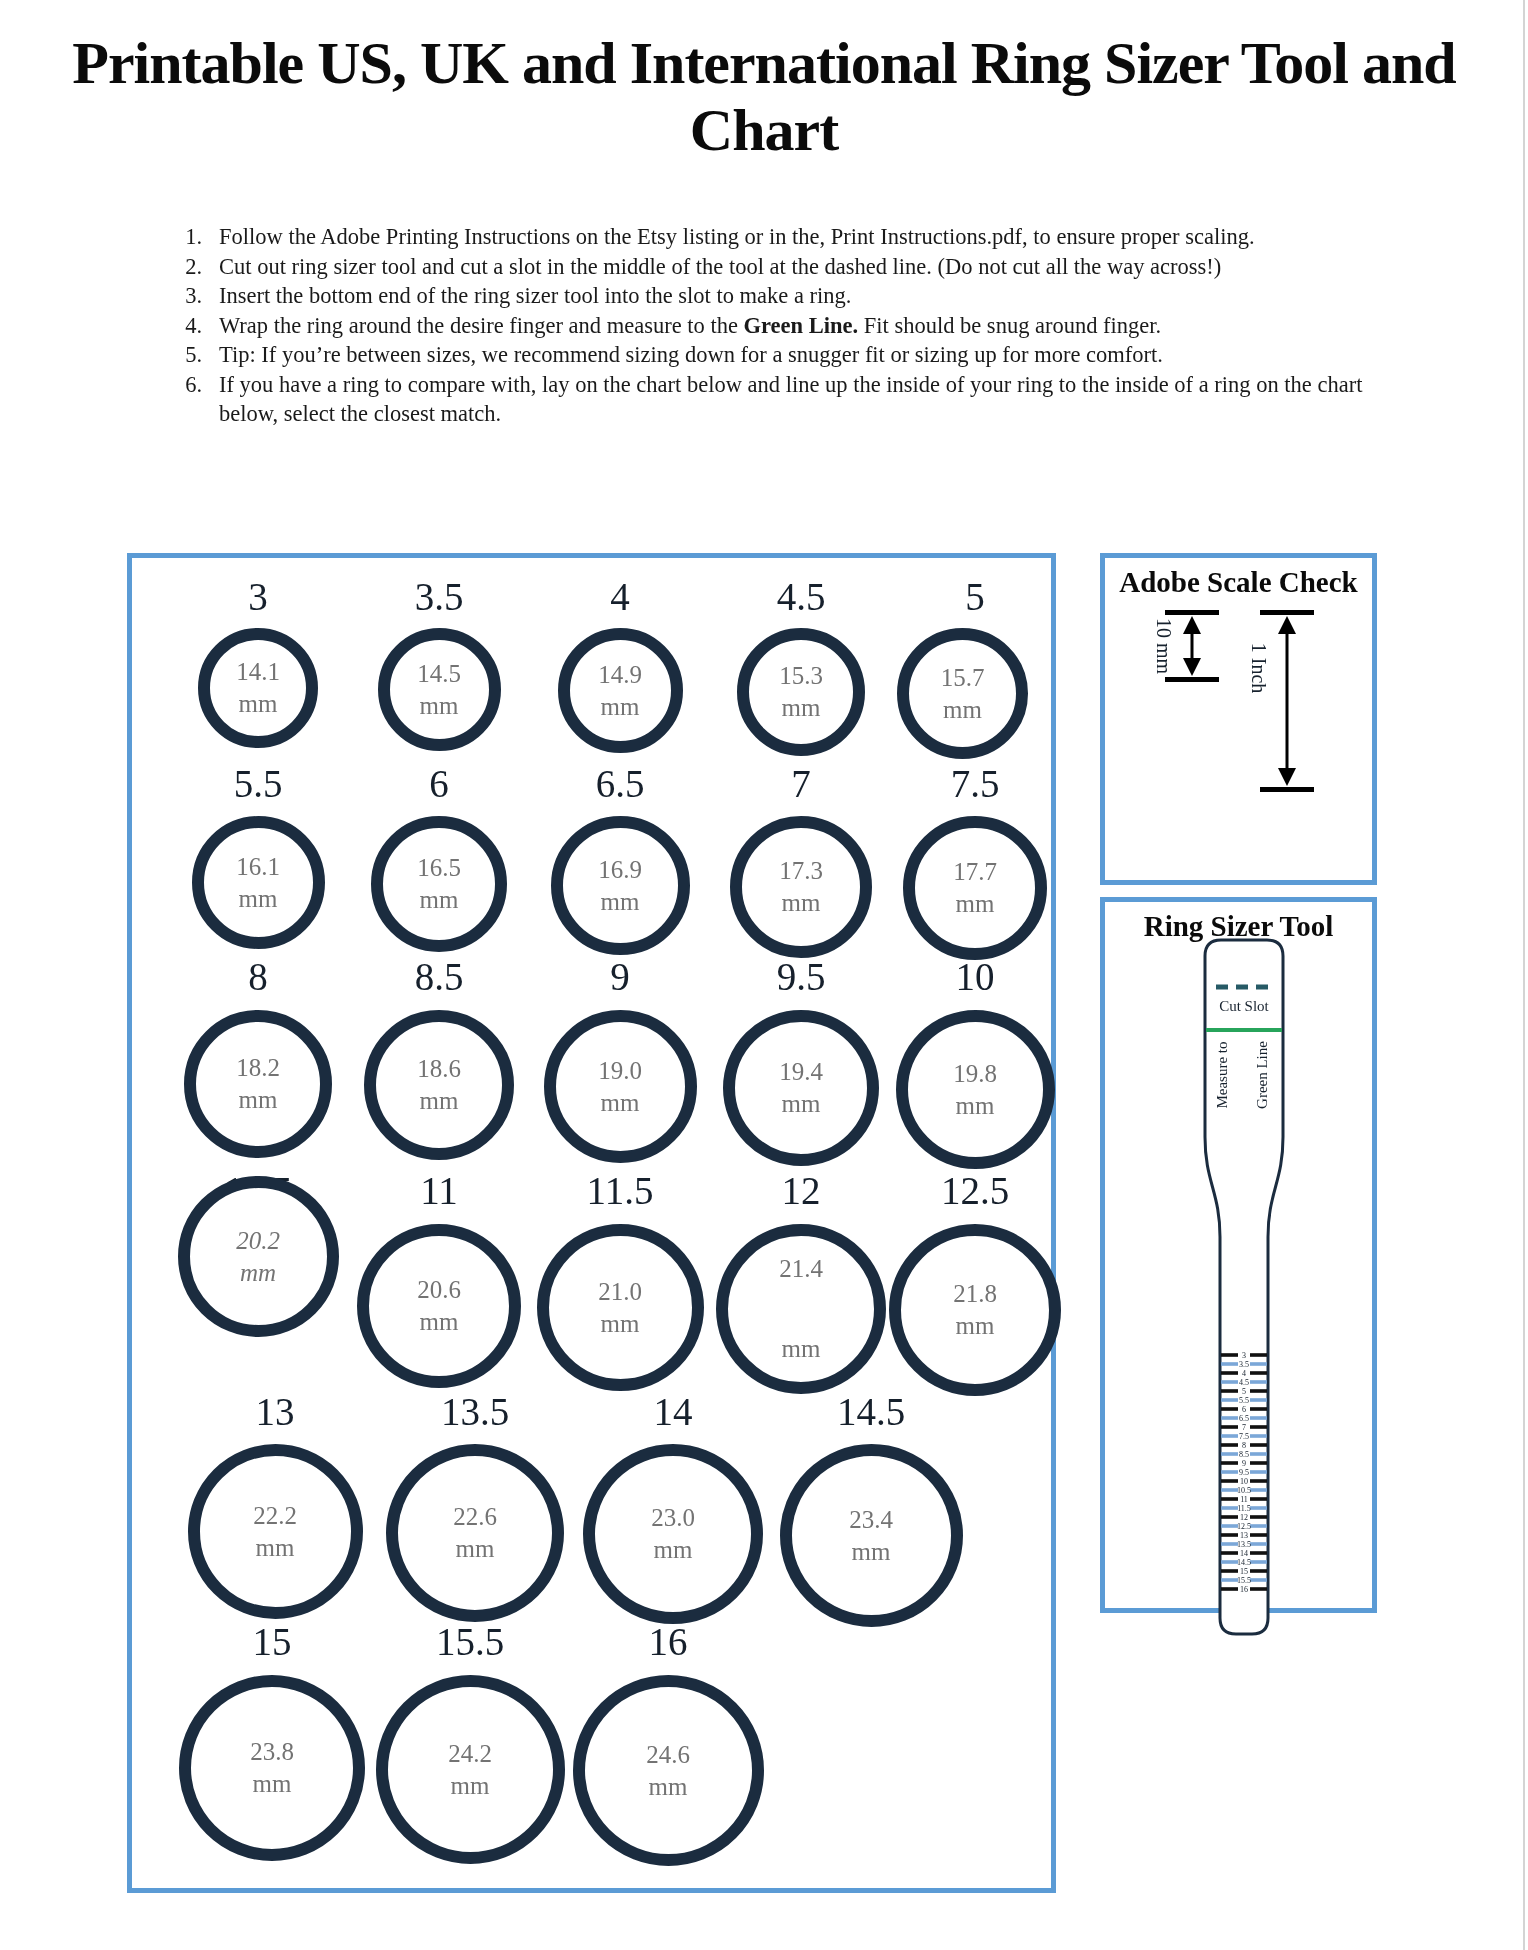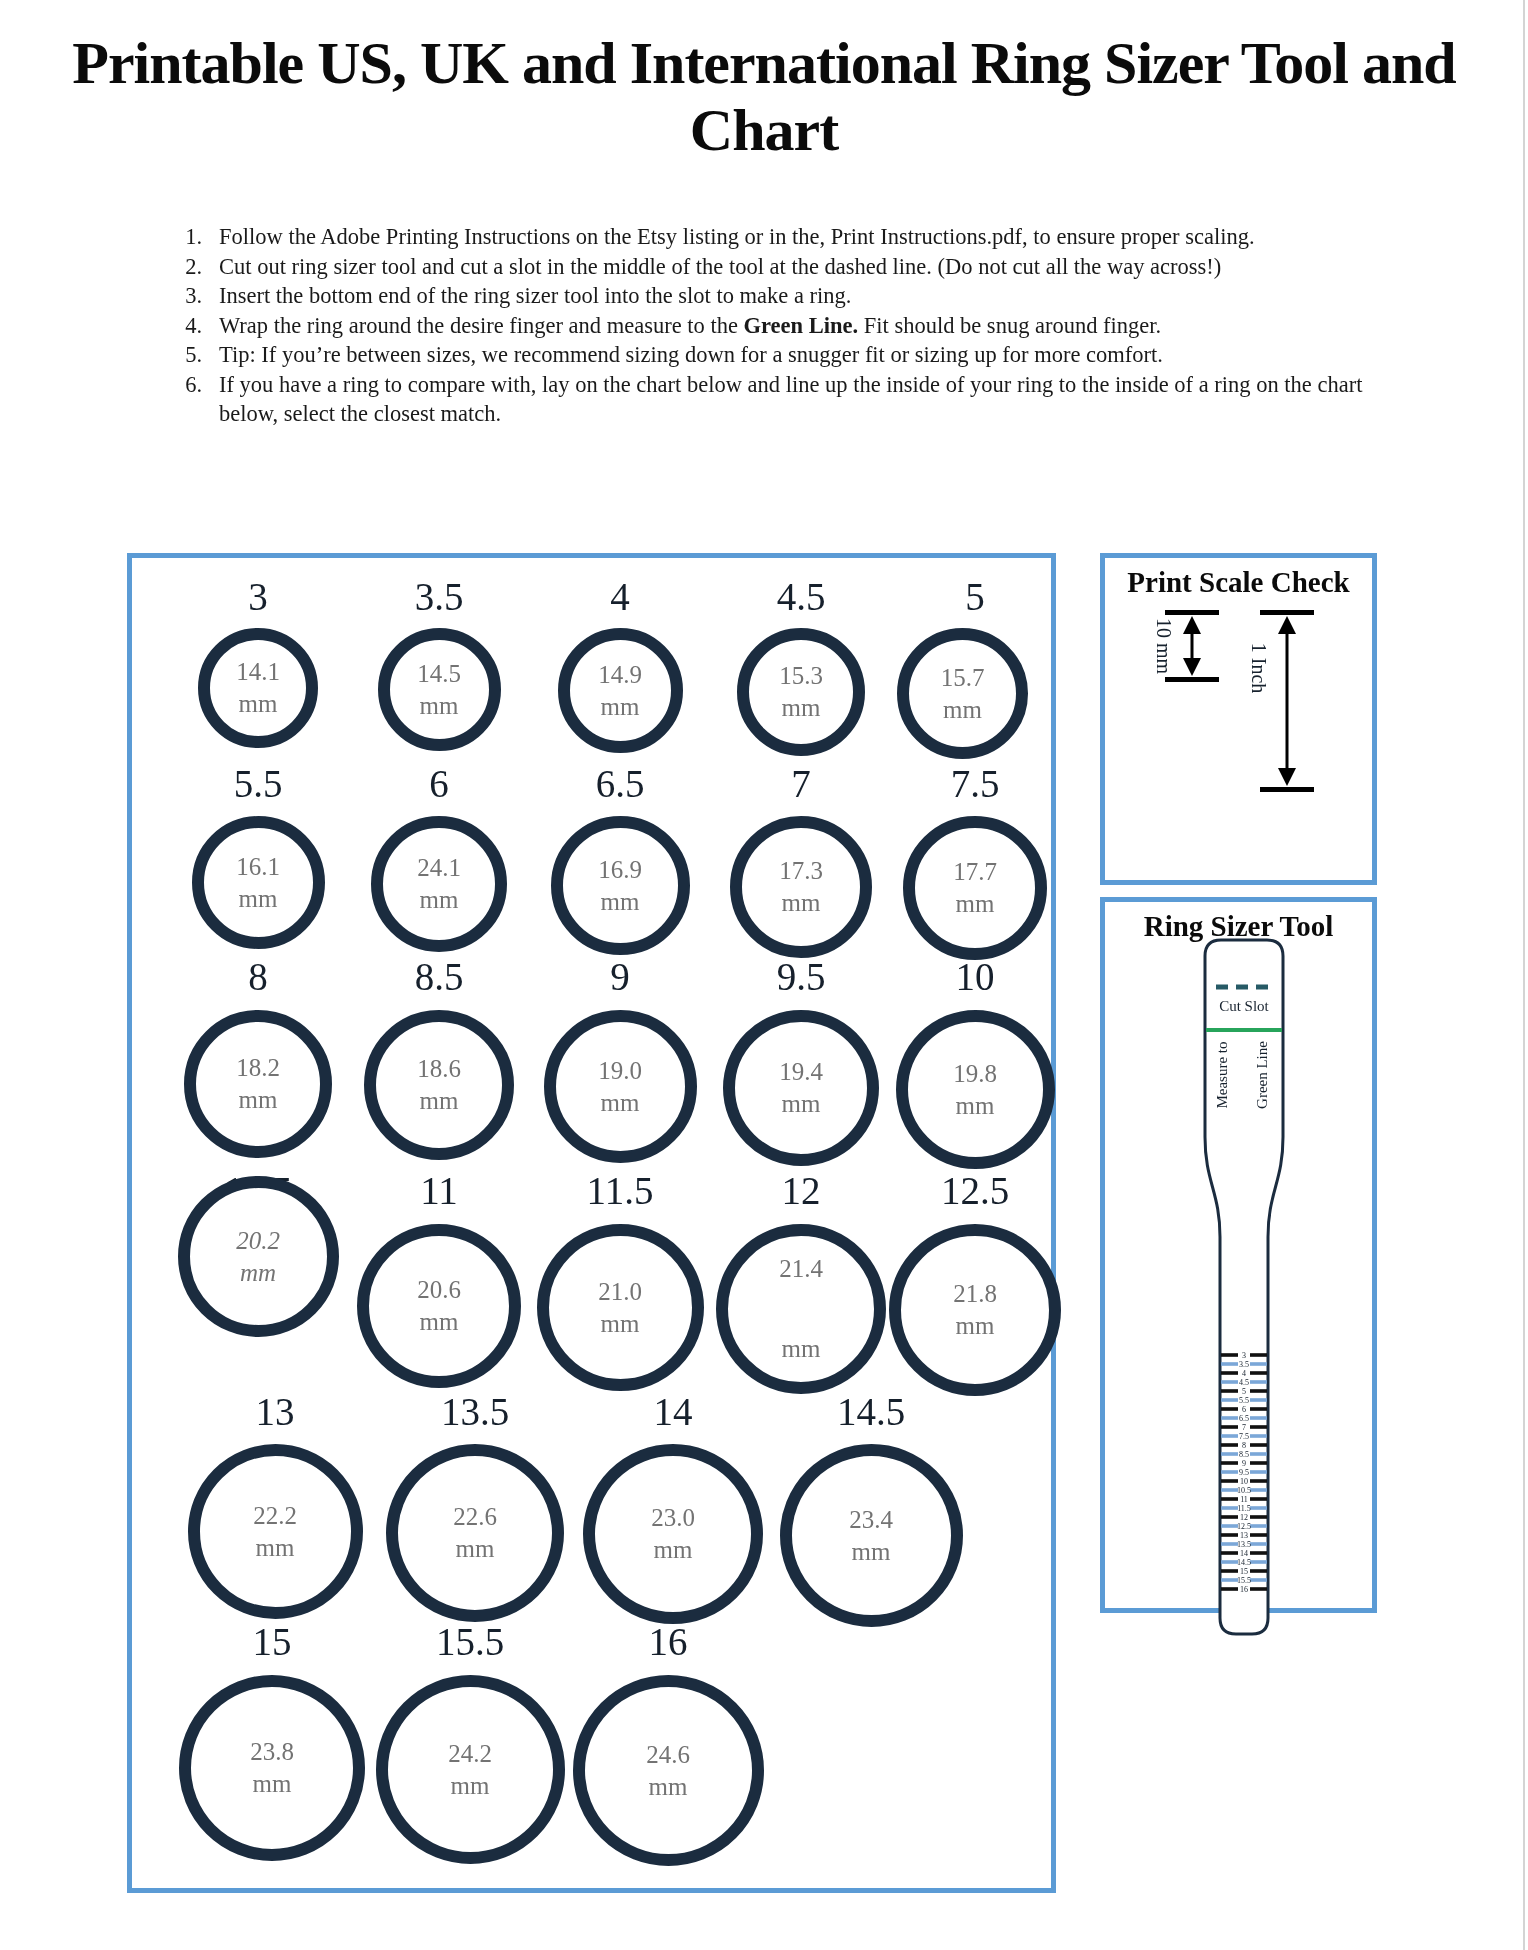--- a/index.html
+++ b/index.html
@@ -87,21 +87,21 @@
         <div class="ring-mm-value">15.7</div>
         <div class="ring-mm-unit">mm</div>
       </div>
       <div class="ring-size-label" style="left: 168px; top: 763px;">5.5</div>
       <div class="ring-circle" style="left: 191.5px; top: 816px; width: 133px; height: 133px;">
         <div class="ring-mm-value">16.1</div>
         <div class="ring-mm-unit">mm</div>
       </div>
       <div class="ring-size-label" style="left: 349px; top: 763px;">6</div>
       <div class="ring-circle" style="left: 371px; top: 816px; width: 136px; height: 136px;">
-        <div class="ring-mm-value">24.1</div>
+        <div class="ring-mm-value">16.5</div>
         <div class="ring-mm-unit">mm</div>
       </div>
       <div class="ring-size-label" style="left: 530px; top: 763px;">6.5</div>
       <div class="ring-circle" style="left: 550.5px; top: 816px; width: 139px; height: 139px;">
         <div class="ring-mm-value">16.9</div>
         <div class="ring-mm-unit">mm</div>
       </div>
       <div class="ring-size-label" style="left: 711px; top: 763px;">7</div>
       <div class="ring-circle" style="left: 730px; top: 816px; width: 142px; height: 142px;">
         <div class="ring-mm-value">17.3</div>
@@ -193,21 +193,21 @@
         <div class="ring-mm-unit">mm</div>
       </div>
       <div class="ring-size-label" style="left: 578px; top: 1621px;">16</div>
       <div class="ring-circle" style="left: 572.5px; top: 1675px; width: 191px; height: 191px;">
         <div class="ring-mm-value">24.6</div>
         <div class="ring-mm-unit">mm</div>
       </div>
     </div>
 
   <div class="panel" id="panel-scale">
-    <div class="panel-title">Print Scale Check</div>
+    <div class="panel-title">Adobe Scale Check</div>
     <svg width="267" height="322" viewBox="0 0 267 322">
 
       <g>
         <rect x="60" y="52" width="54" height="5" fill="#000"></rect>
         <rect x="60" y="119" width="54" height="5" fill="#000"></rect>
         <rect x="85.5" y="70" width="3" height="36" fill="#000"></rect>
         <polygon points="87,58 78,76 96,76" fill="#000"></polygon>
         <polygon points="87,118 78,100 96,100" fill="#000"></polygon>
         <text transform="translate(52,88) rotate(90)" text-anchor="middle" font-size="20">10 mm</text>
       </g>

